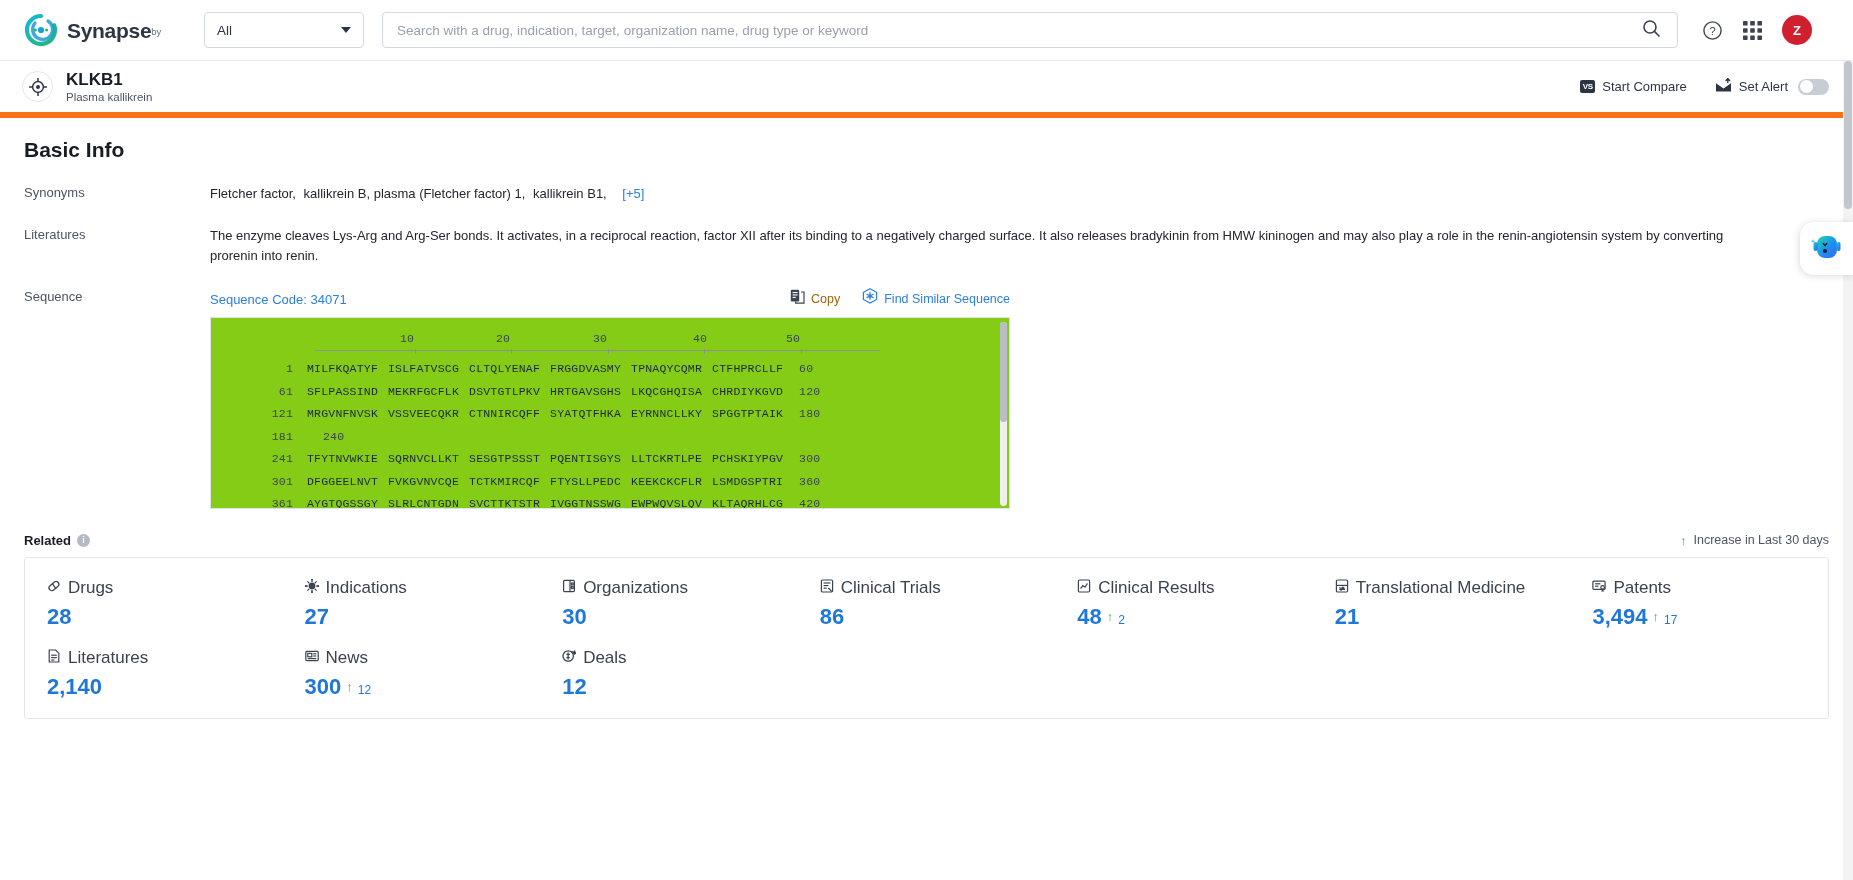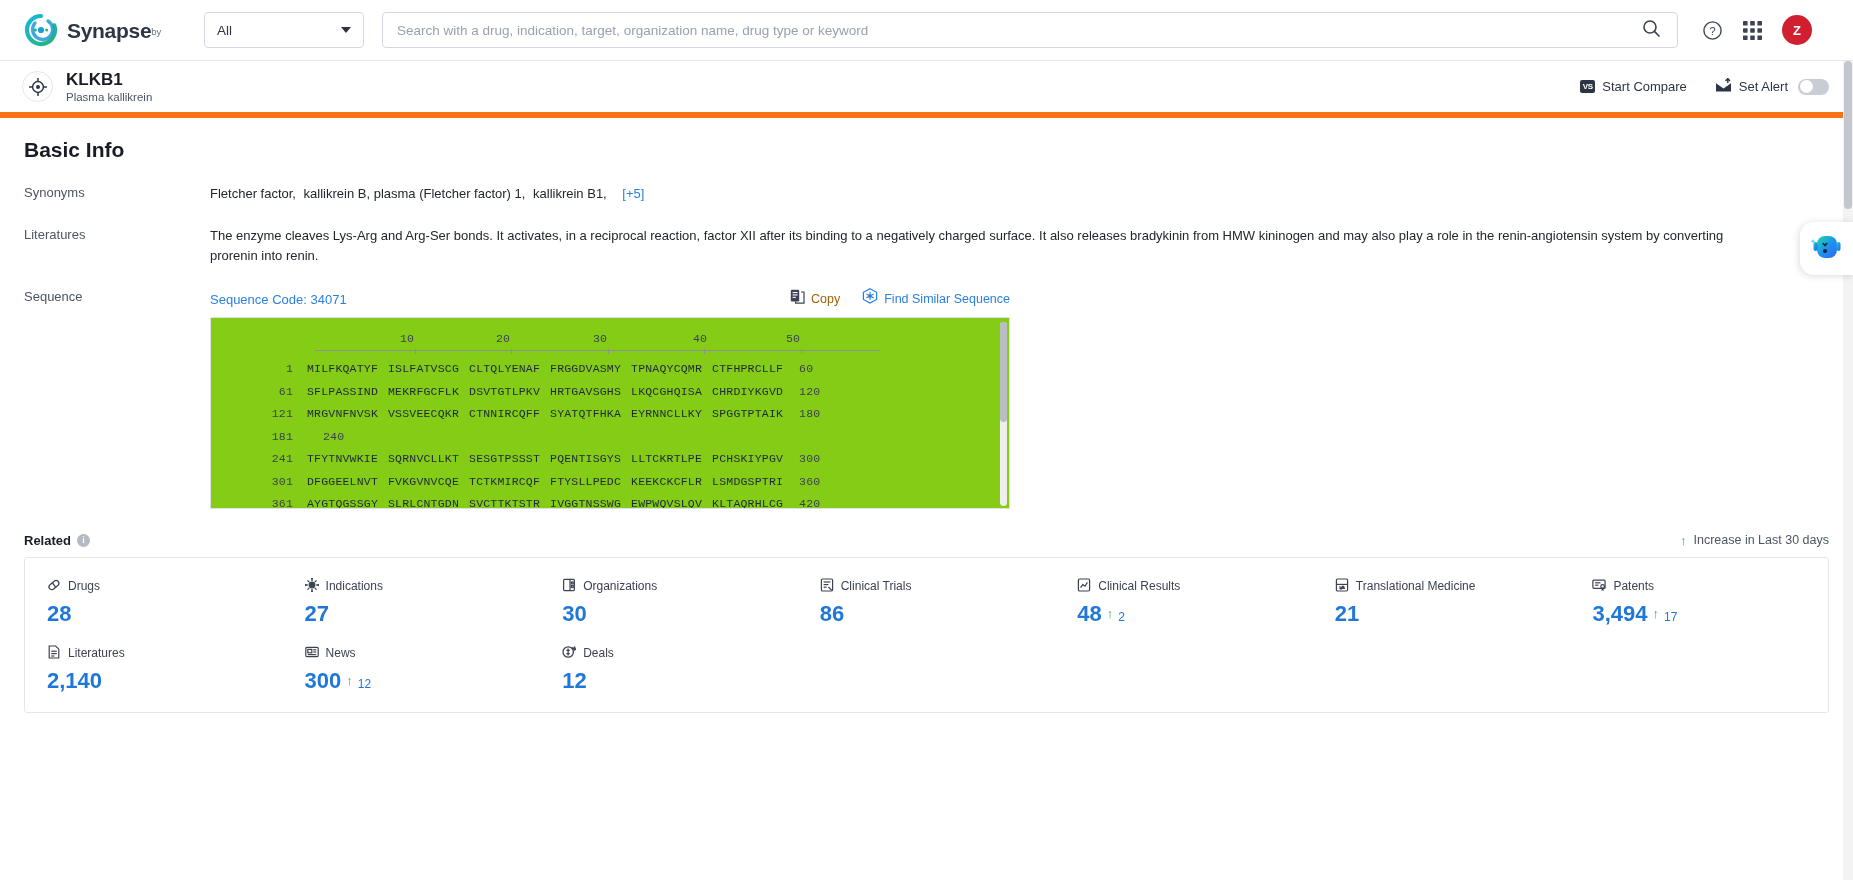--- a/index.html
+++ b/index.html
@@ -132,21 +132,21 @@
   }
   .increase-legend { margin-left:auto; display:flex; align-items:center; gap:7px; font-size:12.5px; color:#4d5563;}
   .arrow-up { color:#2faa4a; font-size:13px; line-height:1;}
 
   .related-card {
     border:1px solid #e3e6ea; border-radius:3px; background:#fff;
     padding: 16px 0 18px 0;
   }
   .rel-grid { display:grid; grid-template-columns: repeat(7, 1fr); }
   .rel-item { padding: 4px 0 0 22px; }
-  .rel-top { display:flex; align-items:center; gap:7px; font-size:12px; color:#3b4250;}
+  .rel-top { display:flex; align-items:center; gap:7px; font-size:17px; color:#3b4250;}
   .rel-num { font-size:22px; font-weight:700; color:#1f78d8; margin-top:6px; display:flex; align-items:baseline; gap:5px;}
   .rel-delta { font-size:12px; color:#1f78d8; font-weight:400;}
   .rel-delta-arrow { color:#2faa4a; font-size:13px; font-weight:700; position:relative; top:-3px;}
   .rel-row2 { margin-top: 14px; }
 
   
   .assistant {
     position:absolute; right:0; top:222px; width:53px; height:53px;
     background:#fff; border-radius: 14px 0 0 14px;
     box-shadow: -1px 1px 7px rgba(30,40,70,0.16);

